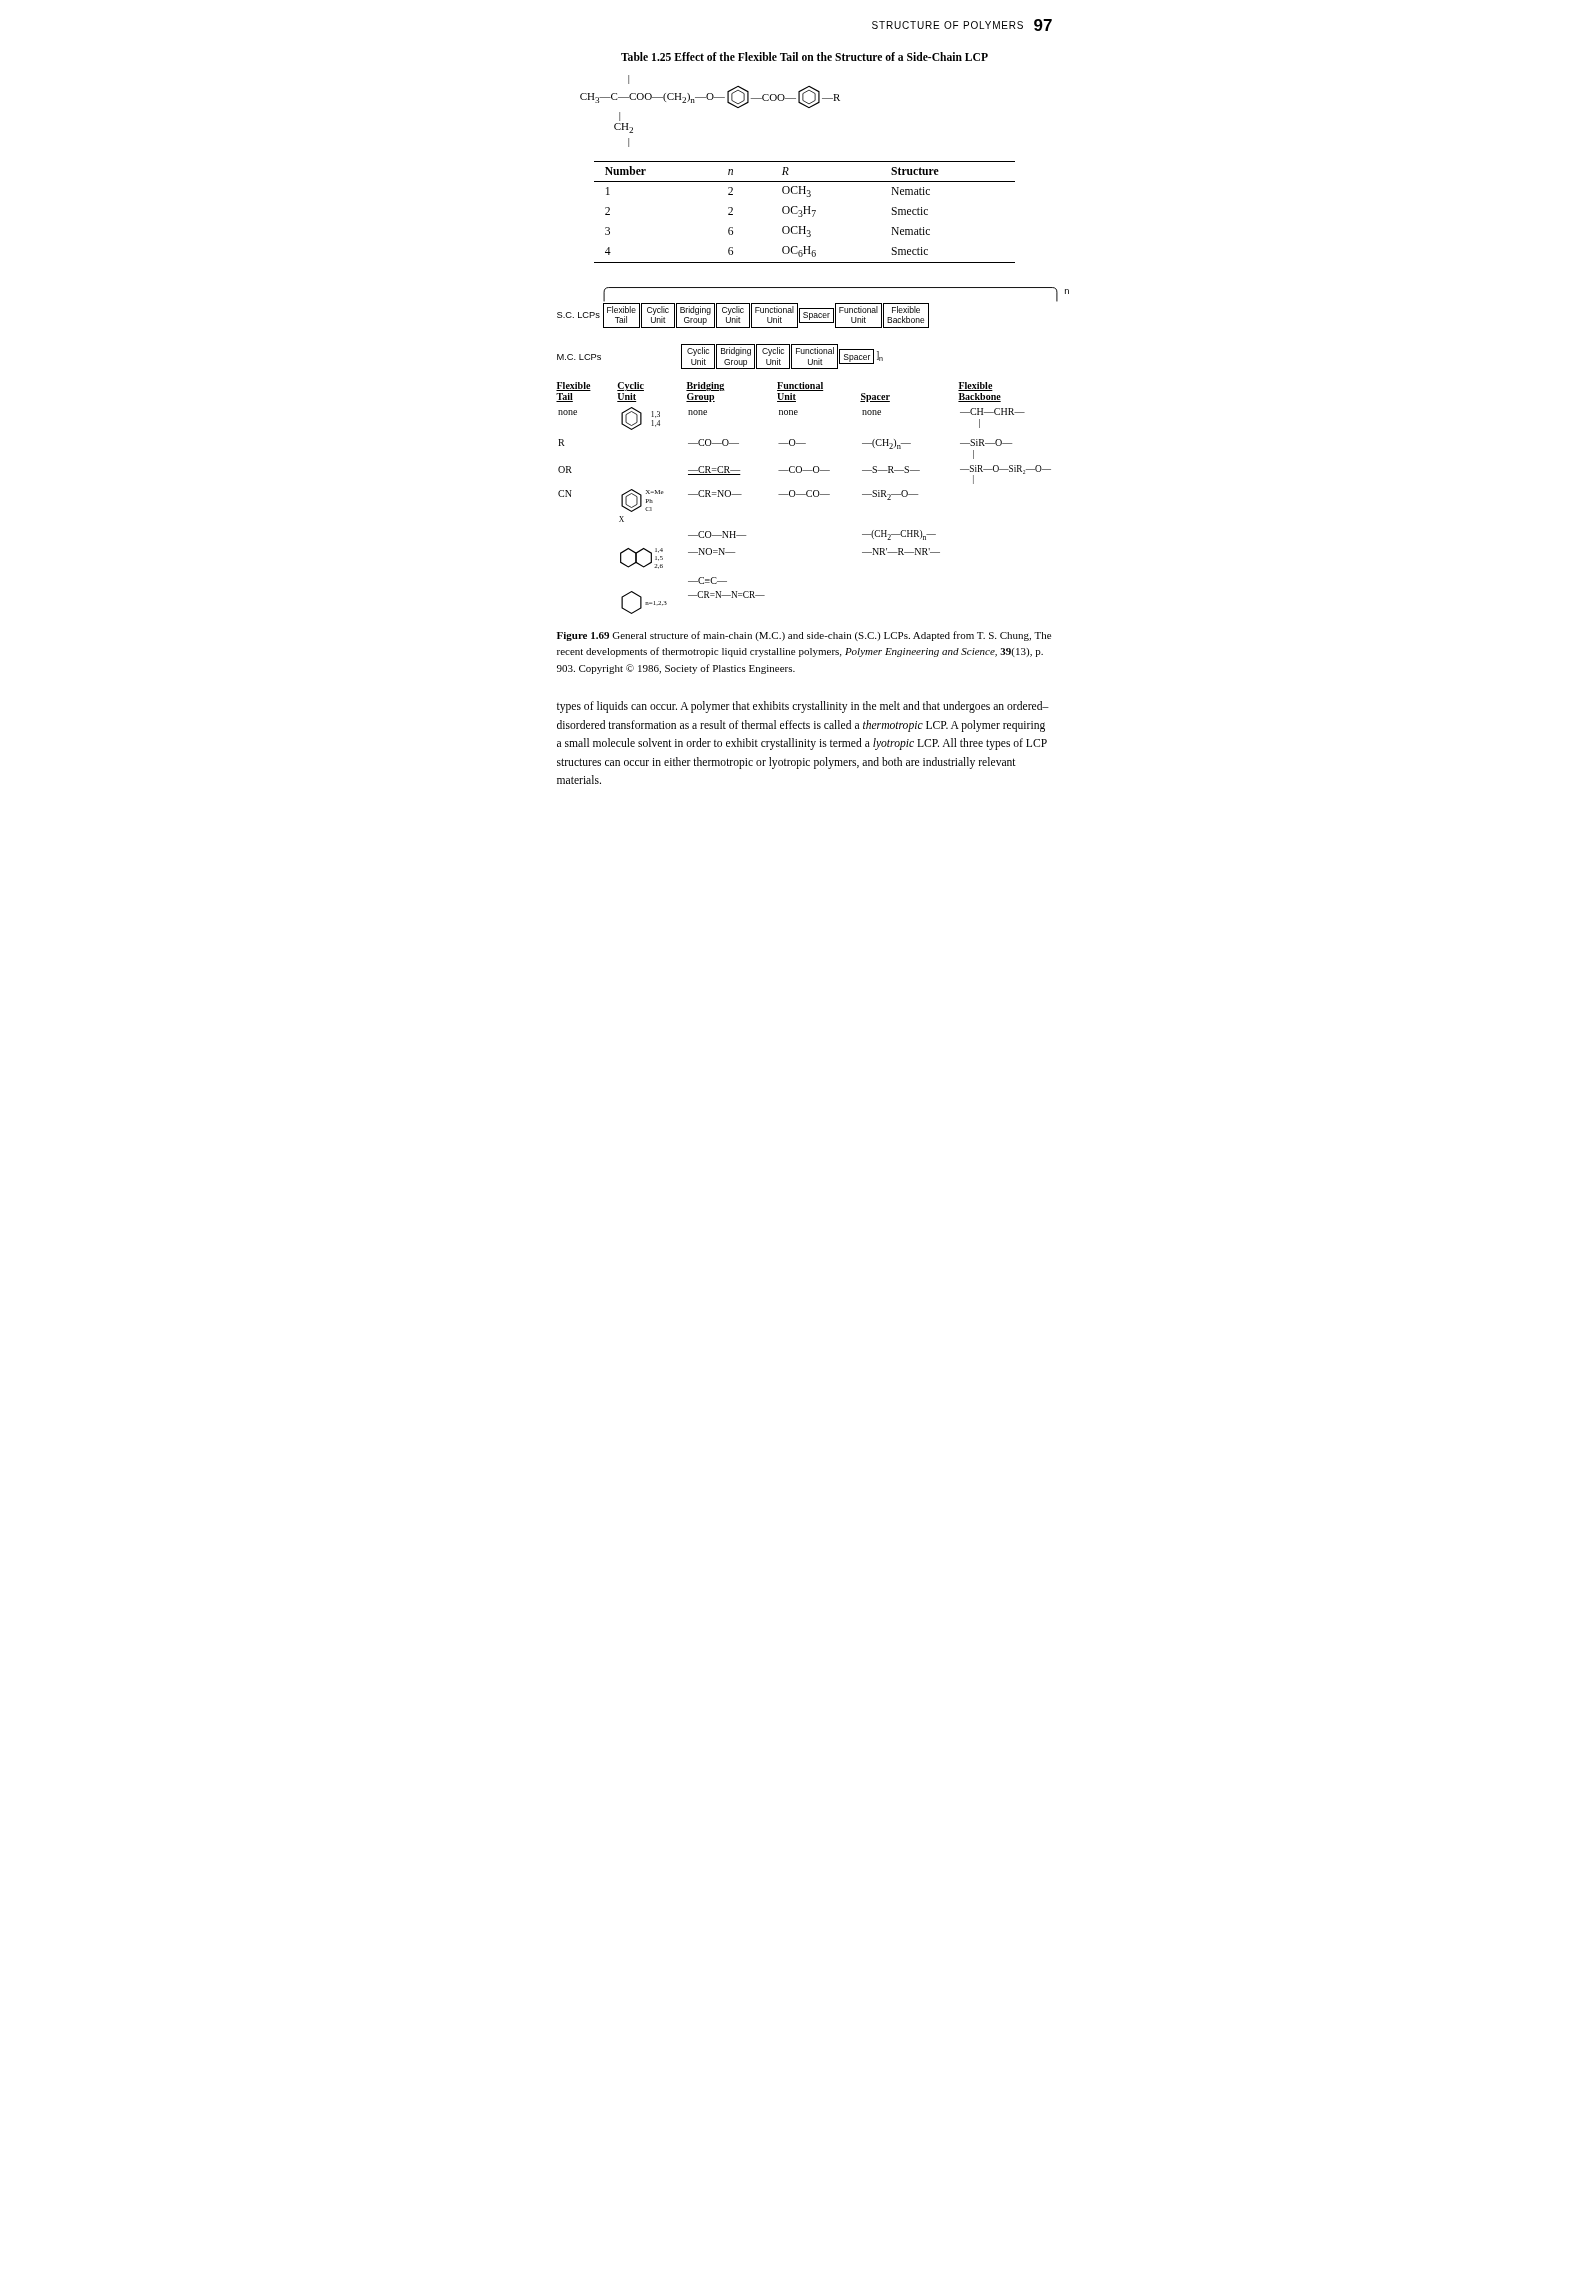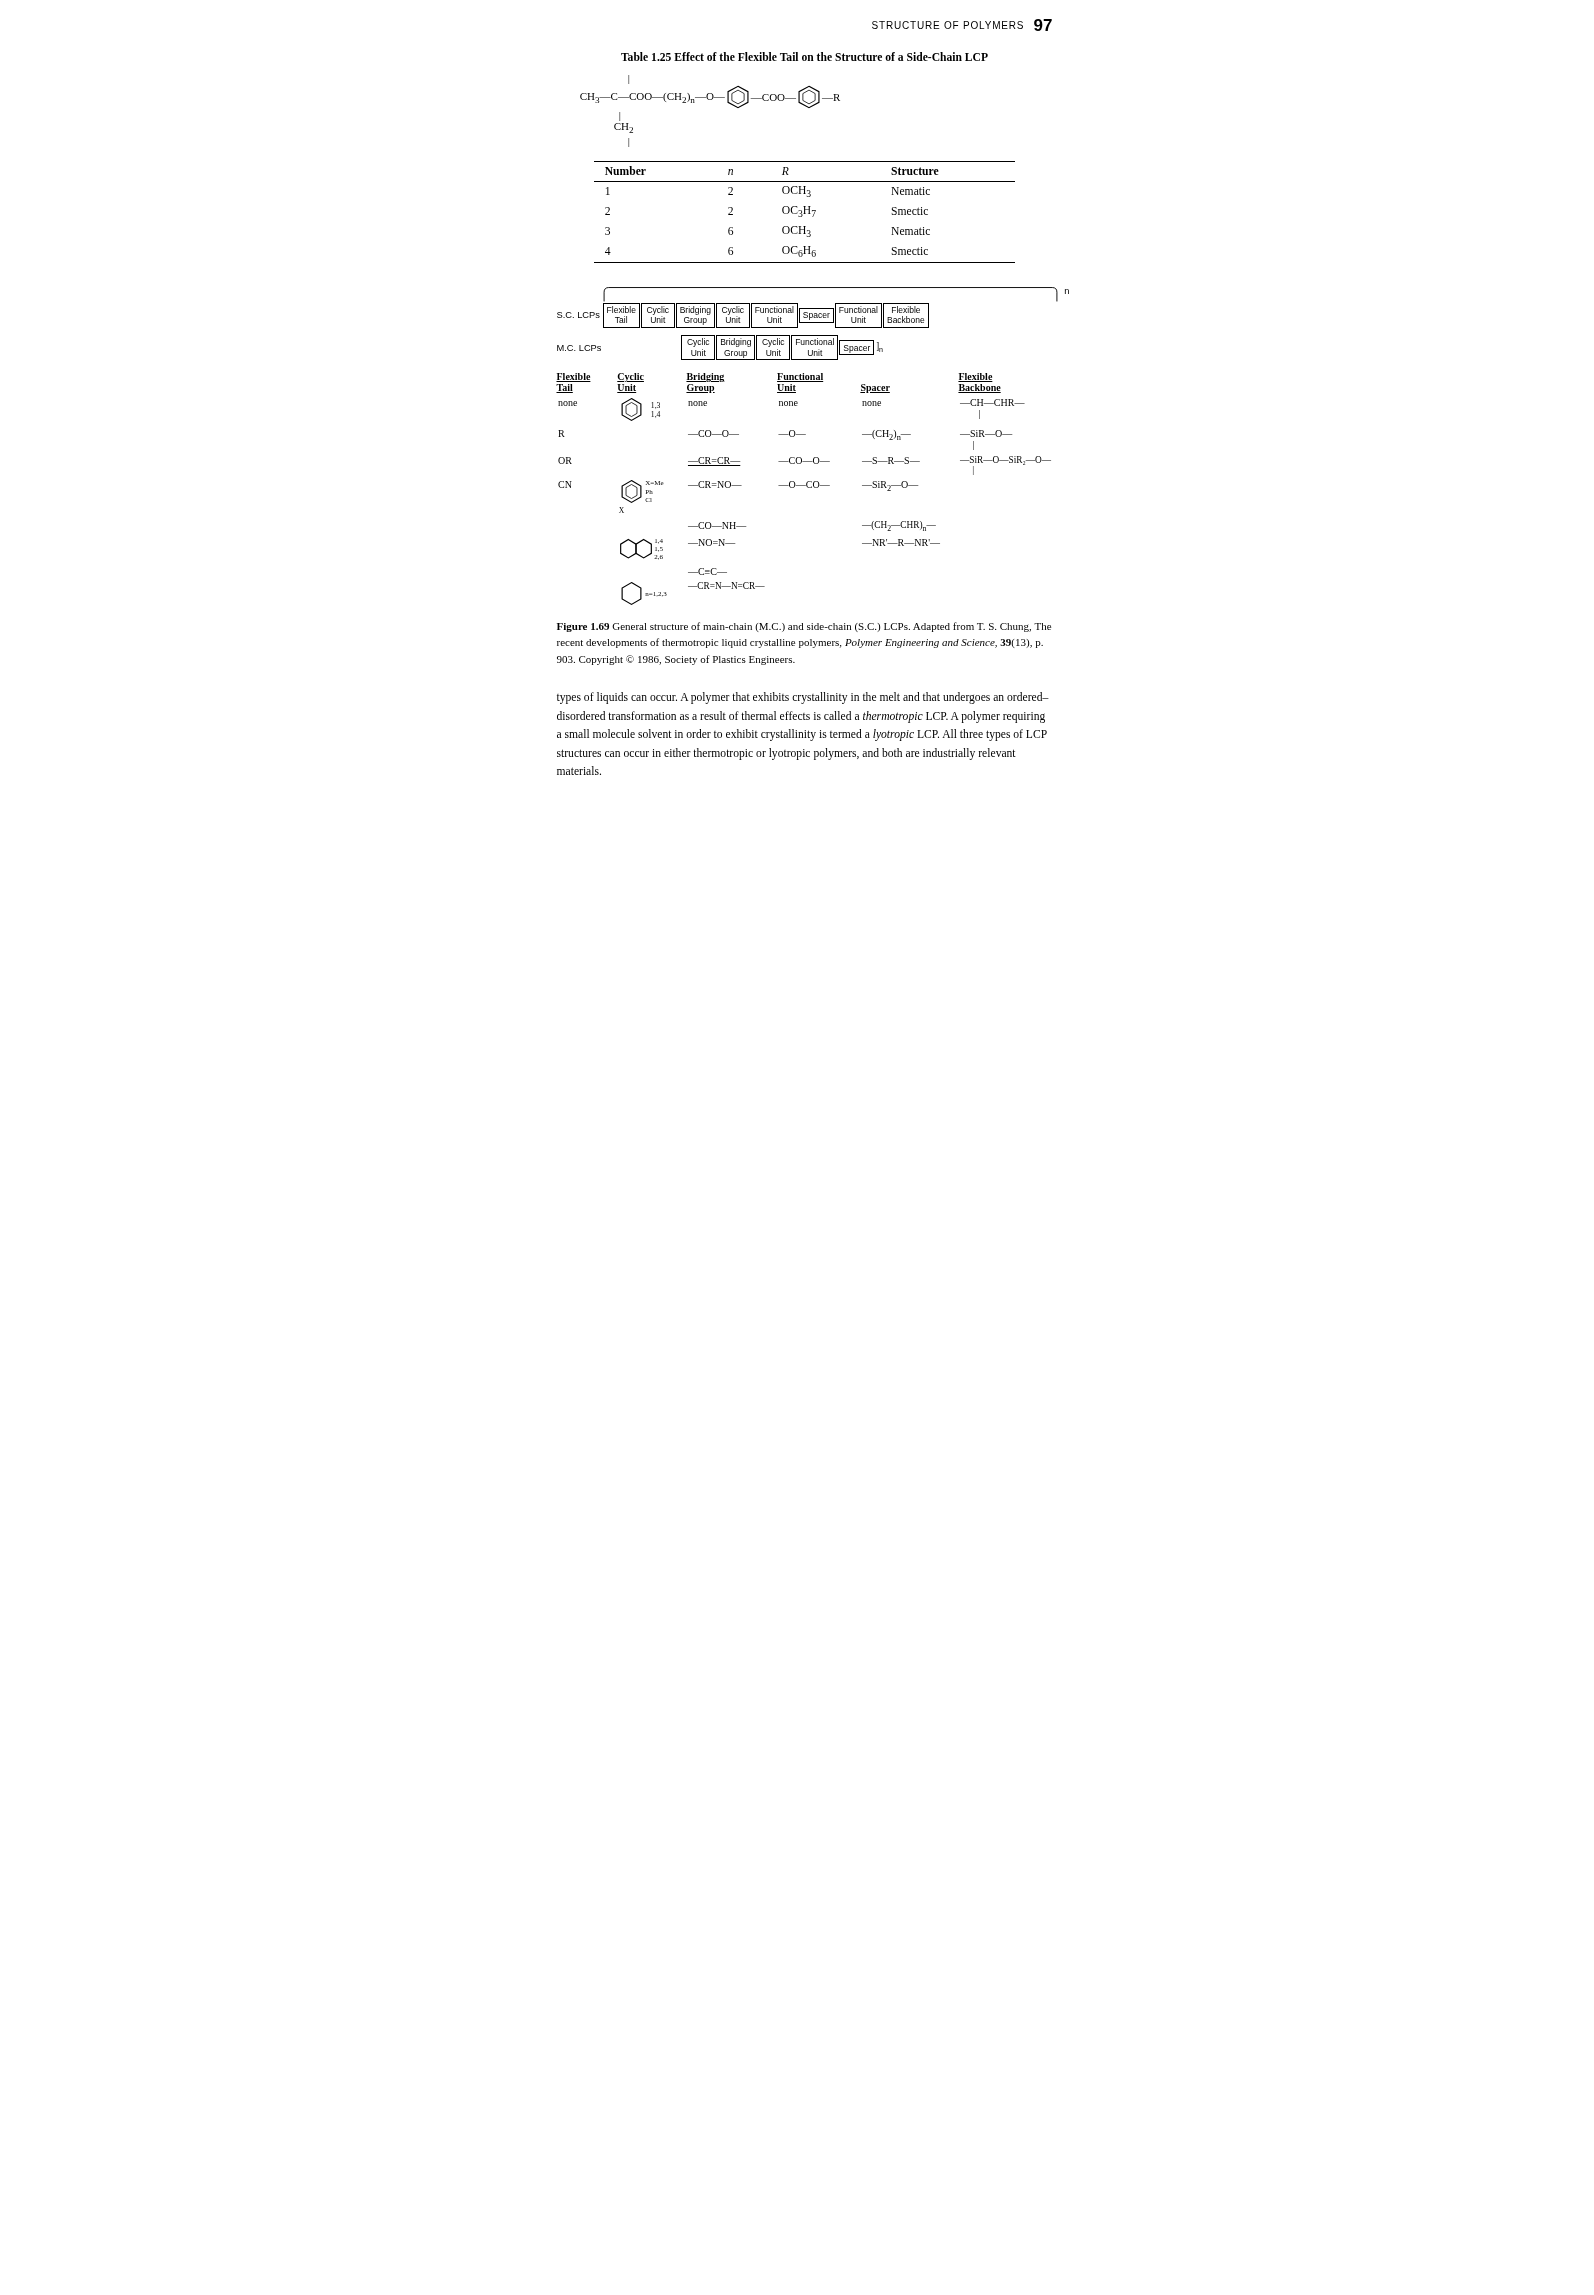--- a/index.html
+++ b/index.html
@@ -178,21 +178,21 @@
       <div style="position:relative; display:flex; align-items:flex-end;">
 
         <svg width="457" height="17" viewBox="0 0 590 22" style="display:block;">
 
           <path d="M 2,20 L 2,8 Q 2,2 8,2 L 582,2 Q 588,2 588,8 L 588,20" fill="none" stroke="#000" stroke-width="1.2"></path>
         </svg>
         <span style="position:absolute; right:-11px; top:0; font-size:9.3px;">n</span>
       </div>
     </div>
 
-    <div style="display:flex; align-items:center; margin-bottom: 7px;">
+    <div style="display:flex; align-items:center; margin-bottom: 16px;">
       <span style="width:46px; font-size:9.3px; flex-shrink:0;">S.C. LCPs</span>
       <div style="display:flex; gap:0.8px; align-items:center;">
         <div class="lcp-box">Flexible<br>Tail</div>
         <div class="lcp-box">Cyclic<br>Unit</div>
         <div class="lcp-box">Bridging<br>Group</div>
         <div class="lcp-box">Cyclic<br>Unit</div>
         <div class="lcp-box">Functional<br>Unit</div>
         <div class="lcp-box">Spacer</div>
         <div class="lcp-box">Functional<br>Unit</div>
         <div class="lcp-box">Flexible<br>Backbone</div>

